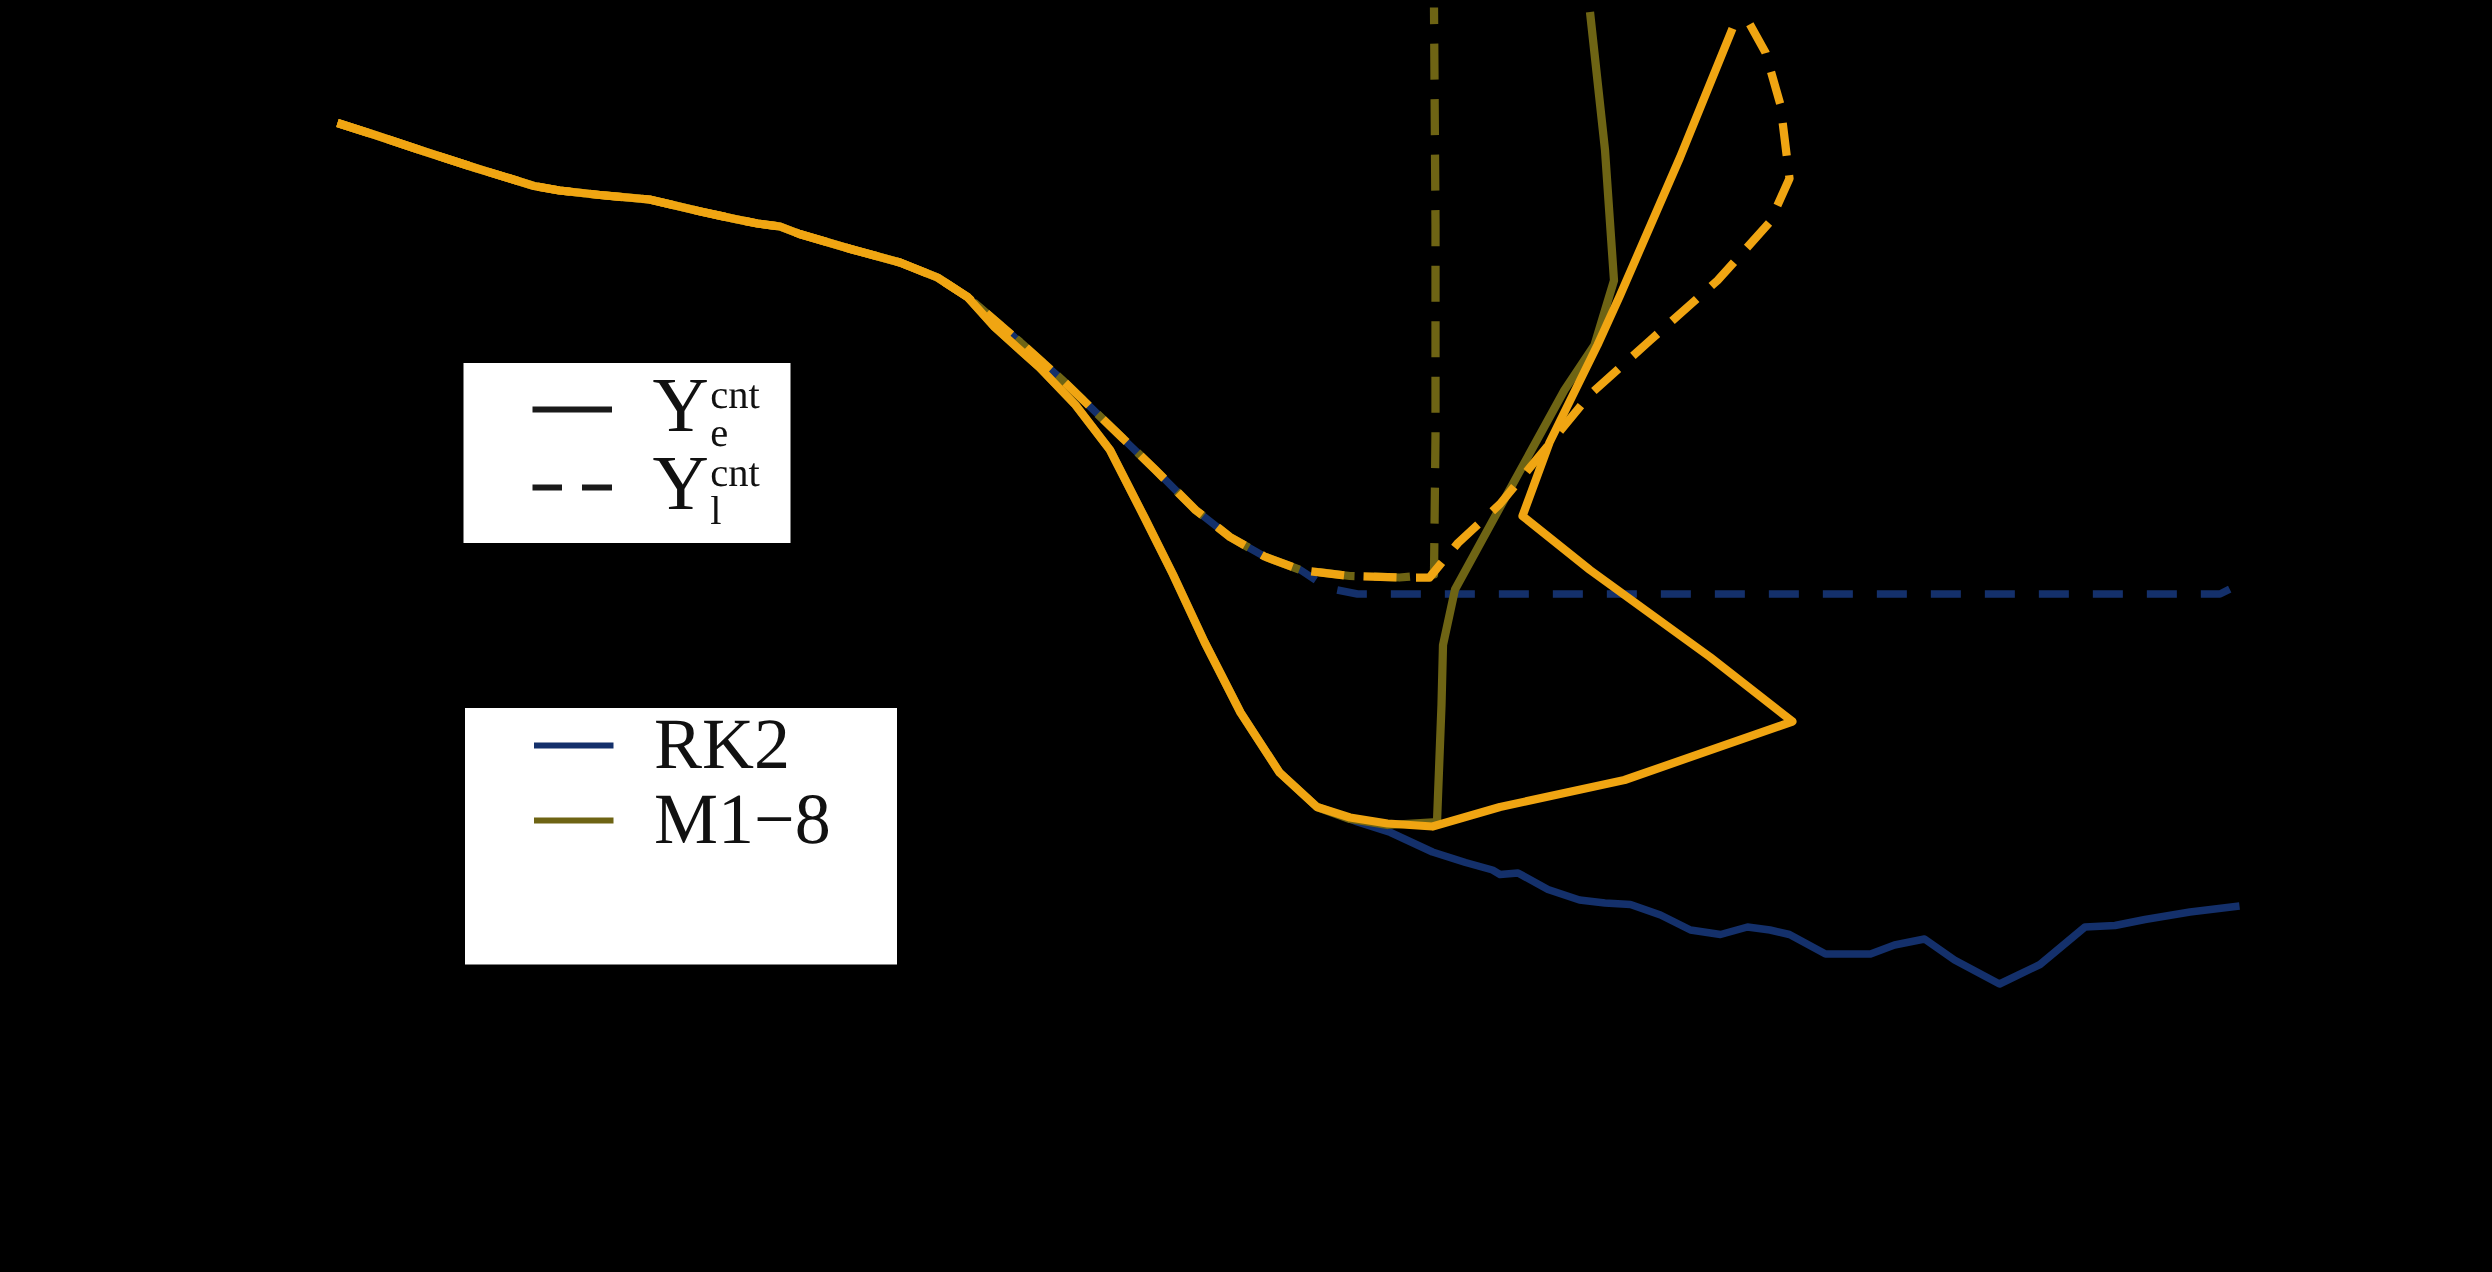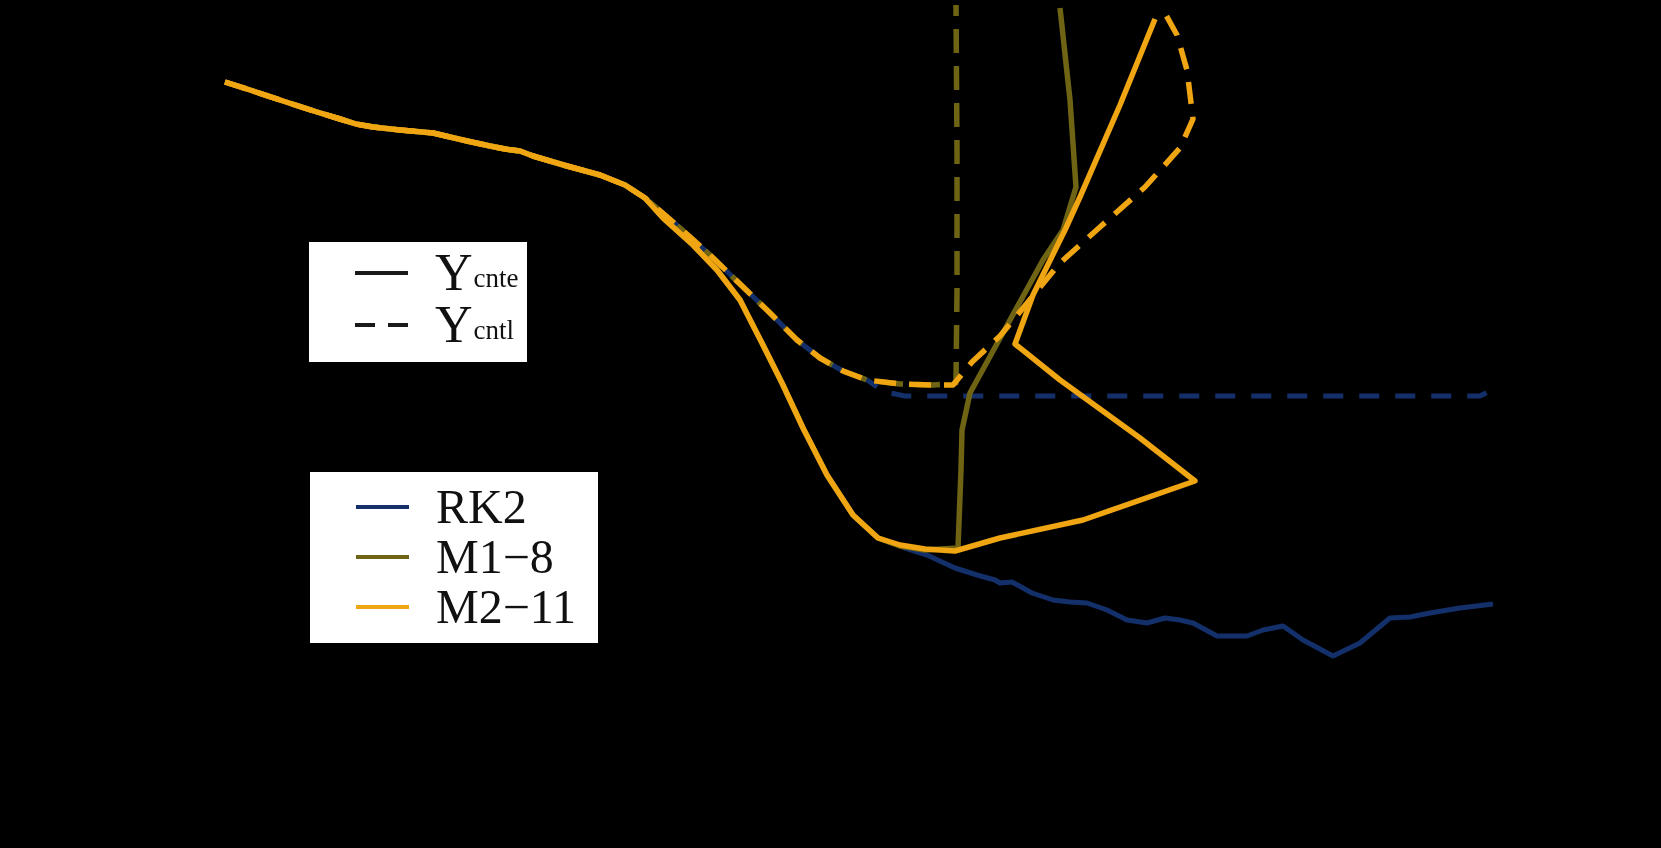--- a/index.html
+++ b/index.html
@@ -12,36 +12,36 @@
   }
   .stage{position:absolute;inset:0;}
   #chart-svg{position:absolute;left:0;top:0;width:1661px;height:848px;}
   .legend{
     position:absolute;
     background:#ffffff;
     color:#111;
     box-sizing:border-box;
   }
   .legend1{left:309px;top:242px;width:218px;height:120px;padding-top:5px;}
-  .legend2{left:310px;top:472px;width:288px;height:171px;padding-top:10px;}
+  .legend2{left:310px;top:472px;width:288px;height:171px;padding-top:0;}
   .legend-row{display:flex;align-items:center;}
   .legend1 .legend-row{height:52px;}
   .legend2 .legend-row{height:50px;}
   .sample{
     display:inline-block;
     width:53px;height:4px;
     margin-left:46px;
     flex:0 0 53px;
   }
   .legend1 .label{margin-left:27px;font-size:50px;line-height:1;white-space:nowrap;}
   .legend2 .label{margin-left:27px;font-size:48px;line-height:1;white-space:nowrap;}
   .ysym{font-size:52px;}
   .stack{
     display:inline-flex;
-    flex-direction:row;
+    flex-direction:column;
     align-items:flex-start;
     font-size:27px;
     line-height:0.92;
     vertical-align:middle;
     margin-left:1px;
   }
 </style>
 </head>
 <body>
 
@@ -75,19 +75,15 @@
 
   <div class="legend legend2">
     <div class="legend-row">
       <span class="sample" style="background: rgb(20, 48, 107);"></span>
       <span class="label">RK2</span>
     </div>
     <div class="legend-row">
       <span class="sample" style="background: rgb(110, 100, 20);"></span>
       <span class="label">M1−8</span>
     </div>
-    <div class="legend-row">
-      <span class="sample" style="background: rgb(240, 165, 18);"></span>
-      <span class="label">M2−11</span>
-    </div>
   </div>
 
 </div>
 
 </body></html>

